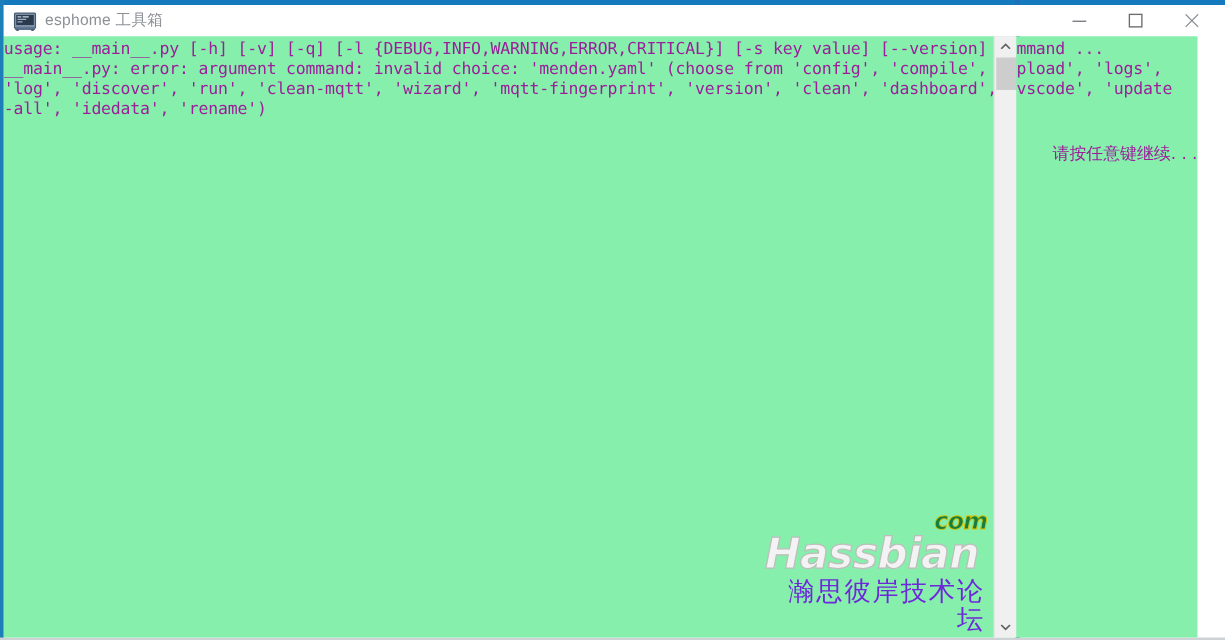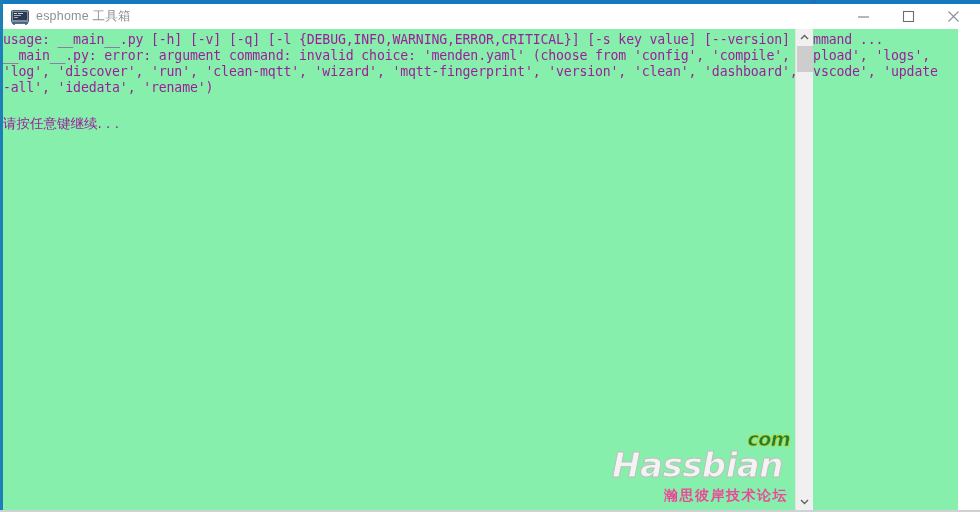--- a/index.html
+++ b/index.html
@@ -109,20 +109,21 @@
     letter-spacing: -0.15px;
   }
   .cn-line {
     font-family: "DejaVu Sans", sans-serif;
     font-size: 13.5px;
     line-height: 16px;
     color: #9b1f9b;
     white-space: pre;
     margin: 0;
     padding-top: 19px;
+    text-align: right;
   }
 
   
   #watermark {
     position: absolute;
     right: 24px;
     bottom: 6px;
     width: 180px;
     text-align: center;
     pointer-events: none;
@@ -149,27 +150,26 @@
     font-size: 19px;
     font-weight: bold;
     font-style: italic;
     color: #15803d;
     -webkit-text-stroke: 0.7px #d9c300;
     letter-spacing: -0.5px;
     line-height: 19px;
   }
   #watermark-sub {
     font-family: "DejaVu Sans", sans-serif;
-    font-size: 14px;
-    color: #ec4899;
+    font-size: 21px;
+    color: #6d28d9;
     letter-spacing: 1.5px;
     line-height: 22px;
     text-align: right;
     padding-right: 4px;
-    font-weight: bold;
   }
 
   
   #scrollbar {
     position: absolute;
     top: 29px;
     right: 4px;
     width: 17px;
     height: 481px;
     background: #f0f0f0;

